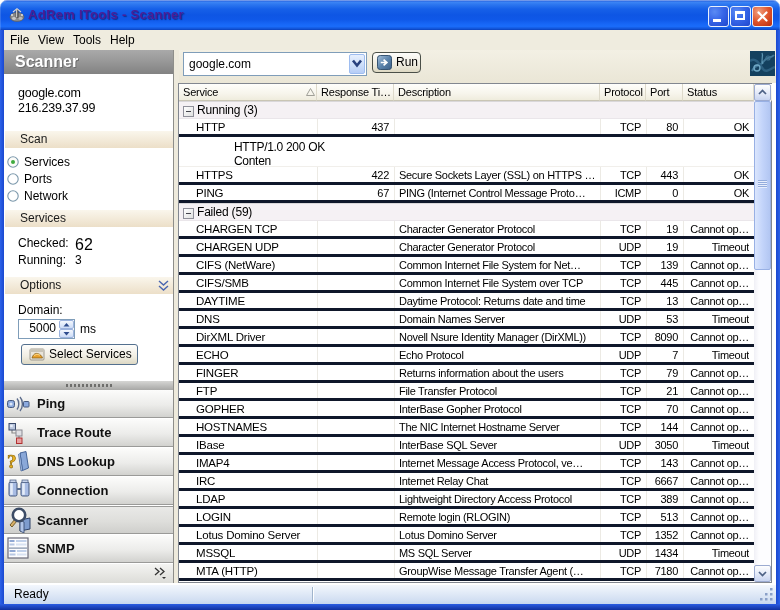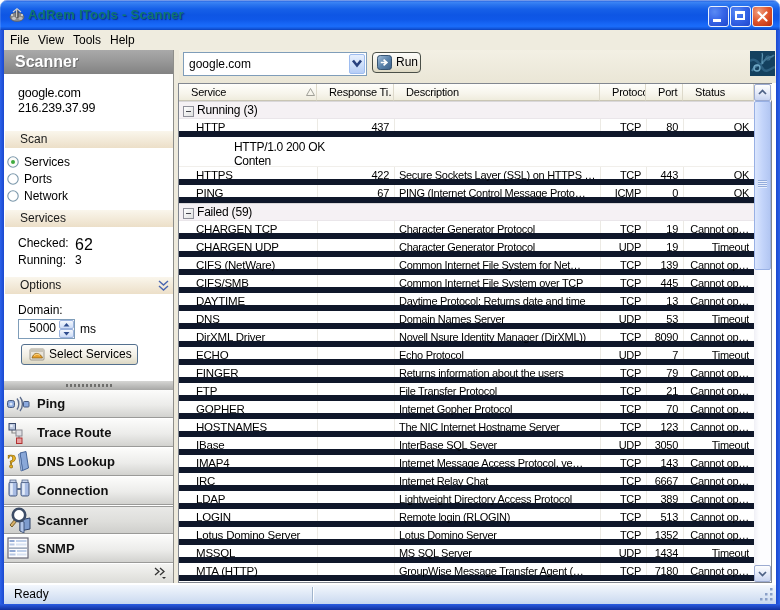--- a/index.html
+++ b/index.html
@@ -2,21 +2,21 @@
 <html><head>
 <meta charset="utf-8">
 <style>
 html,body{margin:0;padding:0}
 body{width:780px;height:610px;background:#fff;font-family:"Liberation Sans",sans-serif;position:relative;overflow:hidden;-webkit-font-smoothing:antialiased}
 .abs{position:absolute}
 
 #titlebar{left:0;top:0;width:780px;height:30px;border-radius:7px 7px 0 0;
  background:linear-gradient(180deg,#2157d8 0%,#3a83f4 8%,#2e78f0 14%,#1660e8 30%,#0e56e4 50%,#0f58e8 65%,#1767f6 80%,#1a6cfa 88%,#1257dc 95%,#0b41bc 100%);
  box-shadow:inset 0 1px 0 rgba(255,255,255,.35), inset 1px 0 0 rgba(255,255,255,.15), inset -1px 0 0 rgba(255,255,255,.15)}
-#title-text{left:28px;top:0;height:30px;line-height:30px;color:#0f766e;font-weight:bold;font-size:13px;text-shadow:1px 1px 1px #0b2f93;letter-spacing:.3px}
+#title-text{left:28px;top:0;height:30px;line-height:30px;color:#4c1d95;font-weight:bold;font-size:13px;text-shadow:1px 1px 1px #0b2f93;letter-spacing:.3px}
 .wbtn{top:6px;width:21px;height:21px;border-radius:3px;border:1px solid #e8f0fc;box-sizing:border-box}
 #btn-min{left:708px;background:radial-gradient(circle at 30% 25%,#5a8bf4 0%,#3766e8 45%,#1f48ce 100%)}
 #btn-max{left:730px;background:radial-gradient(circle at 30% 25%,#5a8bf4 0%,#3766e8 45%,#1f48ce 100%)}
 #btn-close{left:752px;background:radial-gradient(circle at 30% 25%,#f0a080 0%,#e0552c 50%,#b92c0e 100%)}
 #border-l{left:0;top:30px;width:4px;height:574px;background:linear-gradient(90deg,#2c62e8,#1a48d0)}
 #border-r{left:776px;top:30px;width:4px;height:574px;background:linear-gradient(90deg,#1a48d0,#2c62e8)}
 #border-b{left:0;top:604px;width:780px;height:6px;background:linear-gradient(180deg,#2a5ce2,#10309e)}
 #menubar{left:4px;top:30px;width:772px;height:20px;background:#efecdf;font-size:12px;color:#000}
 .mitem{top:0;height:20px;line-height:20px;font-size:12px}
 
@@ -28,25 +28,25 @@
 
 #toolbar{left:179px;top:50px;width:597px;height:33px;background:linear-gradient(180deg,#f3f0e4,#eae6d6)}
 #combo{left:183px;top:52px;width:184px;height:24px;background:#fff;border:1px solid #7f9db9;box-sizing:border-box}
 #combo-text{left:189px;top:52px;height:24px;line-height:24px;font-size:12px}
 #combo-btn{left:349px;top:54px;width:16px;height:20px;border:1px solid #9ebdf0;border-radius:2px;box-sizing:border-box;background:linear-gradient(180deg,#e8f0fd,#cfe0fa 50%,#b6cdf6)}
 #runbtn{left:372px;top:52px;width:49px;height:21px;border:1px solid #4a4f48;border-radius:4px;box-sizing:border-box;background:linear-gradient(180deg,#fdfdfa,#efece0 60%,#ddd8c2)}
 #runbtn-text{left:396px;top:52px;height:21px;line-height:21px;font-size:12px}
 
 #table-frame{left:178px;top:83px;width:594px;height:500px;border:1px solid #828790;box-sizing:border-box;background:#fff}
 .hcell{top:84px;height:17px;background:linear-gradient(180deg,#fefefb,#f7f5ec 60%,#efecdd);border-right:1px solid #ddd9ca;border-bottom:1px solid #c9c5b4;box-sizing:border-box;font-size:11px;letter-spacing:-0.2px;line-height:16px;color:#000}
-.hcell span{margin-left:12px}
+.hcell span{margin-left:4px}
 .hcell{white-space:nowrap;overflow:hidden}
 #rows{left:179px;top:101px;width:575px;height:481px;background:#fff}
 .vsep{position:absolute;top:0;width:1px;height:480px;background:#eceae4}
-.r{position:absolute;left:0;width:575px;height:18px;box-sizing:border-box;border-bottom:6px solid #0f172a;font-size:11px;letter-spacing:-0.3px;line-height:17px}
+.r{position:absolute;left:0;width:575px;height:18px;box-sizing:border-box;border-bottom:3px solid #0f172a;font-size:11px;letter-spacing:-0.3px;line-height:17px}
 .r span{white-space:nowrap}
 .grp{background:#f5f1f4;border-top:1px solid #d9d7d9;border-bottom:1px solid #eae6ea}
 .c1{position:absolute;left:17px;font-size:11.5px;letter-spacing:-0.2px}
 .gt{position:absolute;left:18px;font-size:12px;letter-spacing:-0.2px}
 .c2{position:absolute;left:138px;width:72px;text-align:right}
 .c3{position:absolute;left:220px;width:201px;white-space:nowrap;overflow:hidden}
 .c4{position:absolute;left:421px;width:41px;text-align:right}
 .c5{position:absolute;left:467px;width:32px;text-align:right}
 .c6{position:absolute;left:504px;width:66px;text-align:right;overflow:hidden}
 .minus{position:absolute;left:4px;top:4px;width:11px;height:11px;border:1px solid #90909a;background:linear-gradient(135deg,#ffffff,#e0e0e0);box-sizing:border-box}
@@ -361,30 +361,30 @@
     </div>
 <div class="r" style="top:282px">
       <span class="c1">FTP</span>
       <span class="c3">File Transfer Protocol</span>
       <span class="c4">TCP</span>
       <span class="c5">21</span>
       <span class="c6">Cannot op…</span>
     </div>
 <div class="r" style="top:300px">
       <span class="c1">GOPHER</span>
-      <span class="c3">Internet Gopher Protocol</span>
+      <span class="c3">InterBase Gopher Protocol</span>
       <span class="c4">TCP</span>
       <span class="c5">70</span>
       <span class="c6">Cannot op…</span>
     </div>
 <div class="r" style="top:318px">
       <span class="c1">HOSTNAMES</span>
       <span class="c3">The NIC Internet Hostname Server</span>
       <span class="c4">TCP</span>
-      <span class="c5">123</span>
+      <span class="c5">144</span>
       <span class="c6">Cannot op…</span>
     </div>
 <div class="r" style="top:336px">
       <span class="c1">IBase</span>
       <span class="c3">InterBase SQL Sever</span>
       <span class="c4">UDP</span>
       <span class="c5">3050</span>
       <span class="c6">Timeout</span>
     </div>
 <div class="r" style="top:354px">

